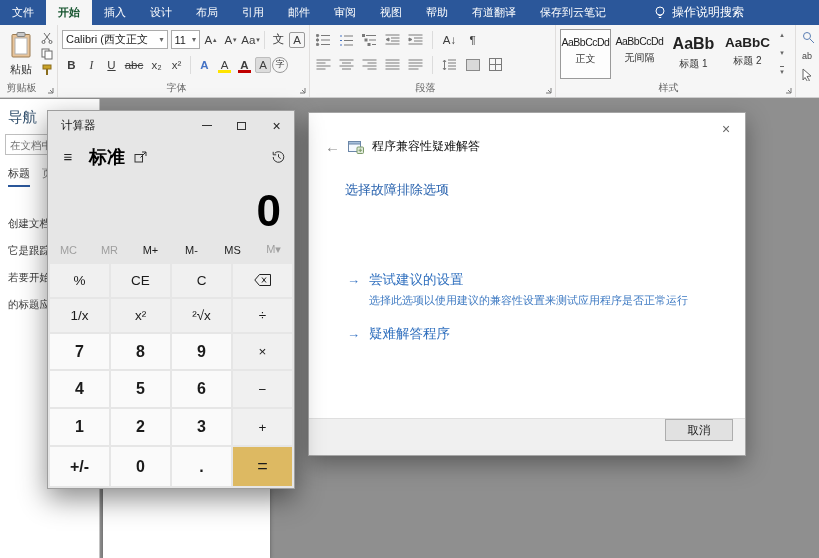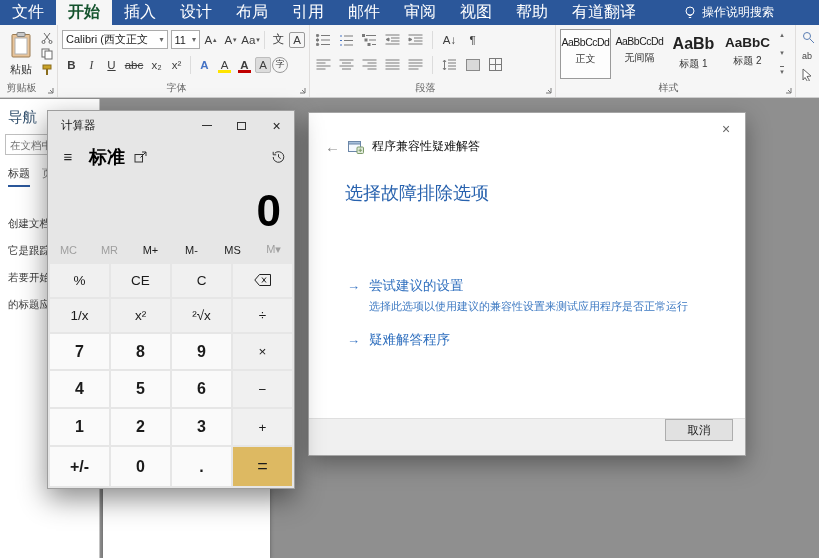--- a/index.html
+++ b/index.html
@@ -2,21 +2,21 @@
 <html><head>
 <meta charset="utf-8">
 <style>
   *{margin:0;padding:0;box-sizing:border-box}
   html,body{width:819px;height:558px}
   body{font-family:"Liberation Sans","DejaVu Sans",sans-serif;font-size:12px;color:#222}
   .app{position:relative;width:819px;height:558px;overflow:hidden;background:#8f8f8f}
 
   
   .tabbar{position:absolute;top:0;left:0;right:0;height:25px;background:#2b579a;display:flex;align-items:stretch;color:#fff;z-index:3}
-  .tab{padding:12px 12px;display:flex;align-items:center;font-size:16px;white-space:nowrap;cursor:default}
+  .tab{padding:12px 12px;display:flex;align-items:center;font-size:11px;white-space:nowrap;cursor:default}
   .tab.active{background:#f6f6f6;color:#14532d;font-weight:bold}
   .tellme{display:flex;align-items:center;gap:6px;margin-left:36px;font-size:12px;white-space:nowrap}
 
   
   .ribbon{position:absolute;top:25px;left:0;right:0;height:73px;background:#f6f6f6;border-bottom:1px solid #cfcfcf;display:flex;z-index:3}
   .group{position:relative;height:100%;border-right:1px solid #e0dedd;padding:3px 4px 16px}
   .group-label{position:absolute;bottom:2px;left:0;right:14px;text-align:center;font-size:10px;color:#666;white-space:nowrap}
   .launcher{position:absolute;right:3px;bottom:3px}
   .g-clipboard{width:58px;display:flex}
   .paste-btn{width:34px;display:flex;flex-direction:column;align-items:center;justify-content:flex-start;gap:4px;padding-top:4px}
@@ -98,21 +98,21 @@
   .key{display:flex;align-items:center;justify-content:center;font-size:13.5px;background:#f0f0f0;border:0;color:#1b1b1b}
   .key.num{background:#fafafa;font-size:16px;font-weight:600}
   .key.eq{background:#ddb962;font-size:18px}
 
   
   .dlg{position:absolute;left:308px;top:112px;width:438px;height:344px;background:#fff;border:1px solid #a6a6a6;box-shadow:0 8px 22px rgba(0,0,0,.35);z-index:5;display:flex;flex-direction:column}
   .dlg-close{position:absolute;top:7px;right:9px;width:20px;height:18px;text-align:center;font-size:14px;color:#666;line-height:18px}
   .dlg-header{display:flex;align-items:center;gap:8px;padding:25px 18px 0 16px}
   .dlg-back{color:#8a8a8a;font-size:15px}
   .dlg-title{font-size:12px;color:#111}
-  .dlg-heading{margin:26px 0 0 36px;font-size:18px;color:#2862ae}
+  .dlg-heading{margin:26px 0 0 36px;font-size:13px;color:#2862ae}
   .dlg-options{margin:72px 0 0 38px}
   .opt+.opt{margin-top:17px}
   .opt-head{display:flex;align-items:baseline;gap:9px;font-size:13.5px;color:#2f6fbe}
   .opt-arrow{color:#3a76c4;font-weight:bold;font-size:13px}
   .opt-desc{font-size:11px;color:#3d79c2;padding-left:22px;margin-top:4px}
   .dlg-footer{margin-top:auto;height:37px;background:#f0f0f0;border-top:1px solid #dfdfdf;display:flex;align-items:flex-start;justify-content:flex-end;padding:0 12px}
   .btn-cancel{min-width:68px;height:22px;background:#e1e1e1;border:1px solid #adadad;font-size:11.5px;color:#222;display:flex;align-items:center;justify-content:center}
 
   svg{display:block}
 </style>
@@ -126,20 +126,21 @@
     <div class="tab active">开始</div>
     <div class="tab">插入</div>
     <div class="tab">设计</div>
     <div class="tab">布局</div>
     <div class="tab">引用</div>
     <div class="tab">邮件</div>
     <div class="tab">审阅</div>
     <div class="tab">视图</div>
     <div class="tab">帮助</div>
     <div class="tab">有道翻译</div>
+    <div class="tab">保存到云笔记</div>
     <div class="tellme">
       <span>
         <svg width="12" height="14" viewBox="0 0 12 14">
             <circle cx="6" cy="5" r="4" fill="none" stroke="#fff"></circle>
             <path d="M4.5 9.5h3M4.8 11.5h2.4" stroke="#fff"></path>
           </svg>
       </span>
       <span>操作说明搜索</span>
     </div>
   </div>

